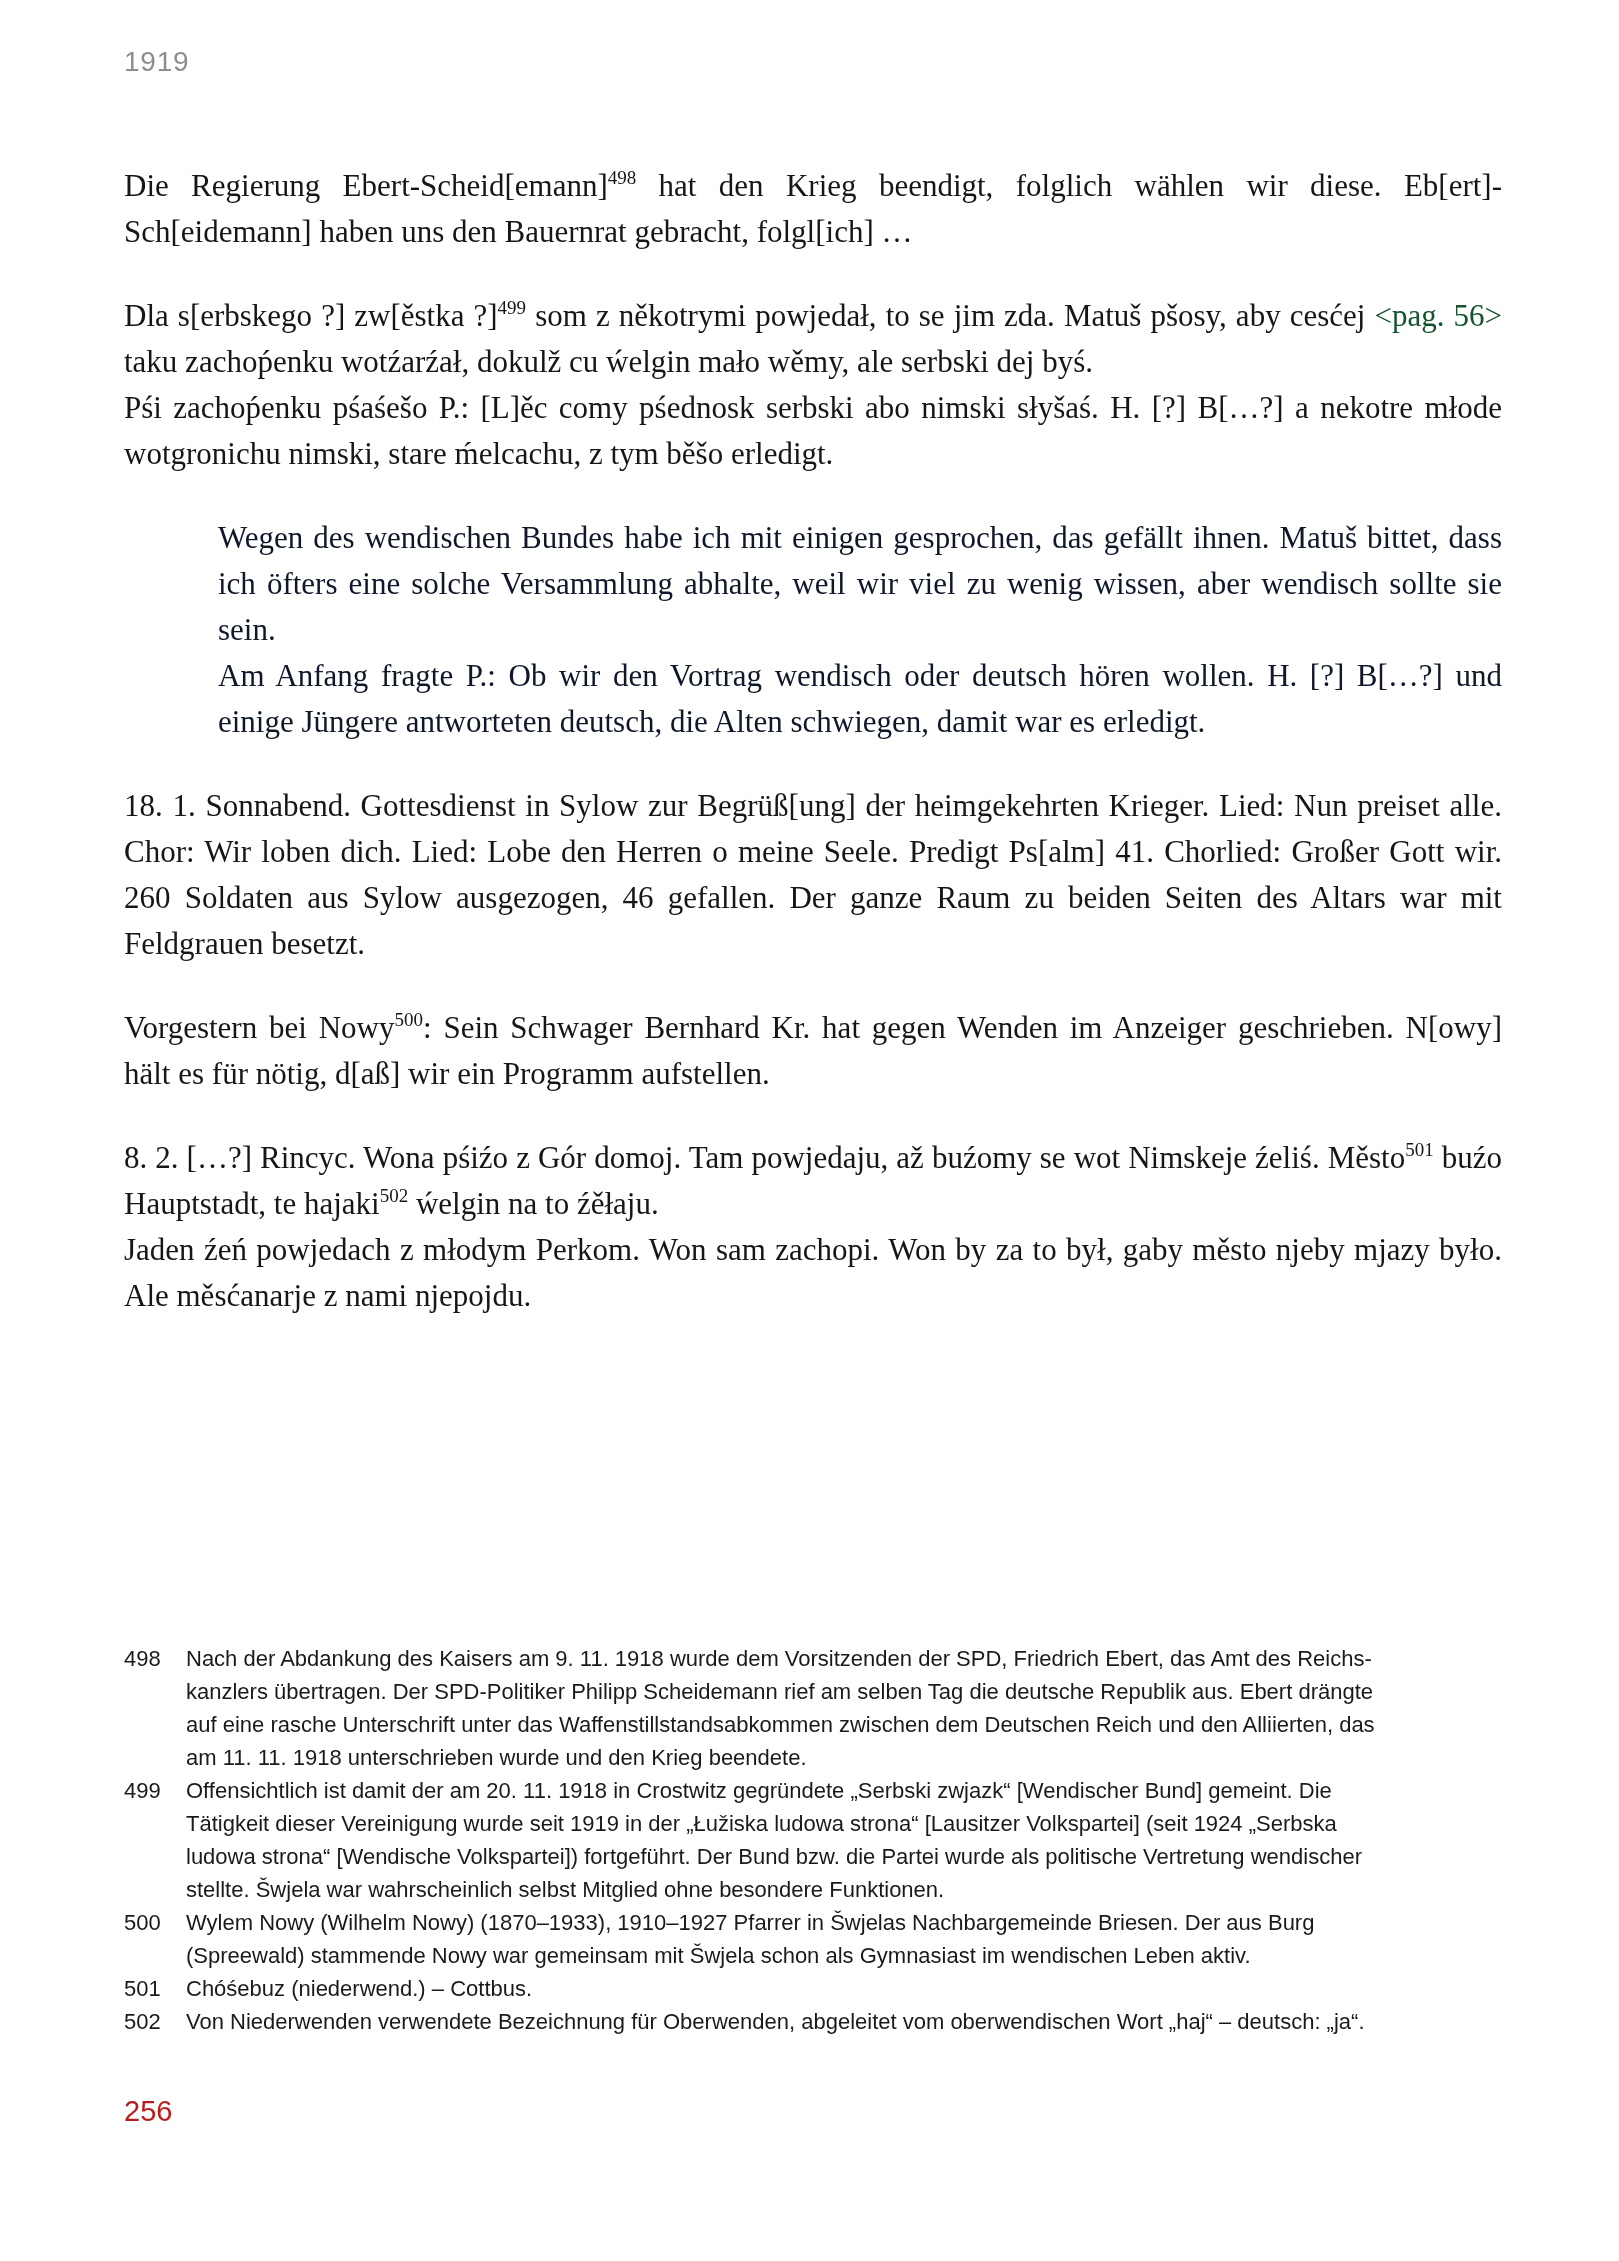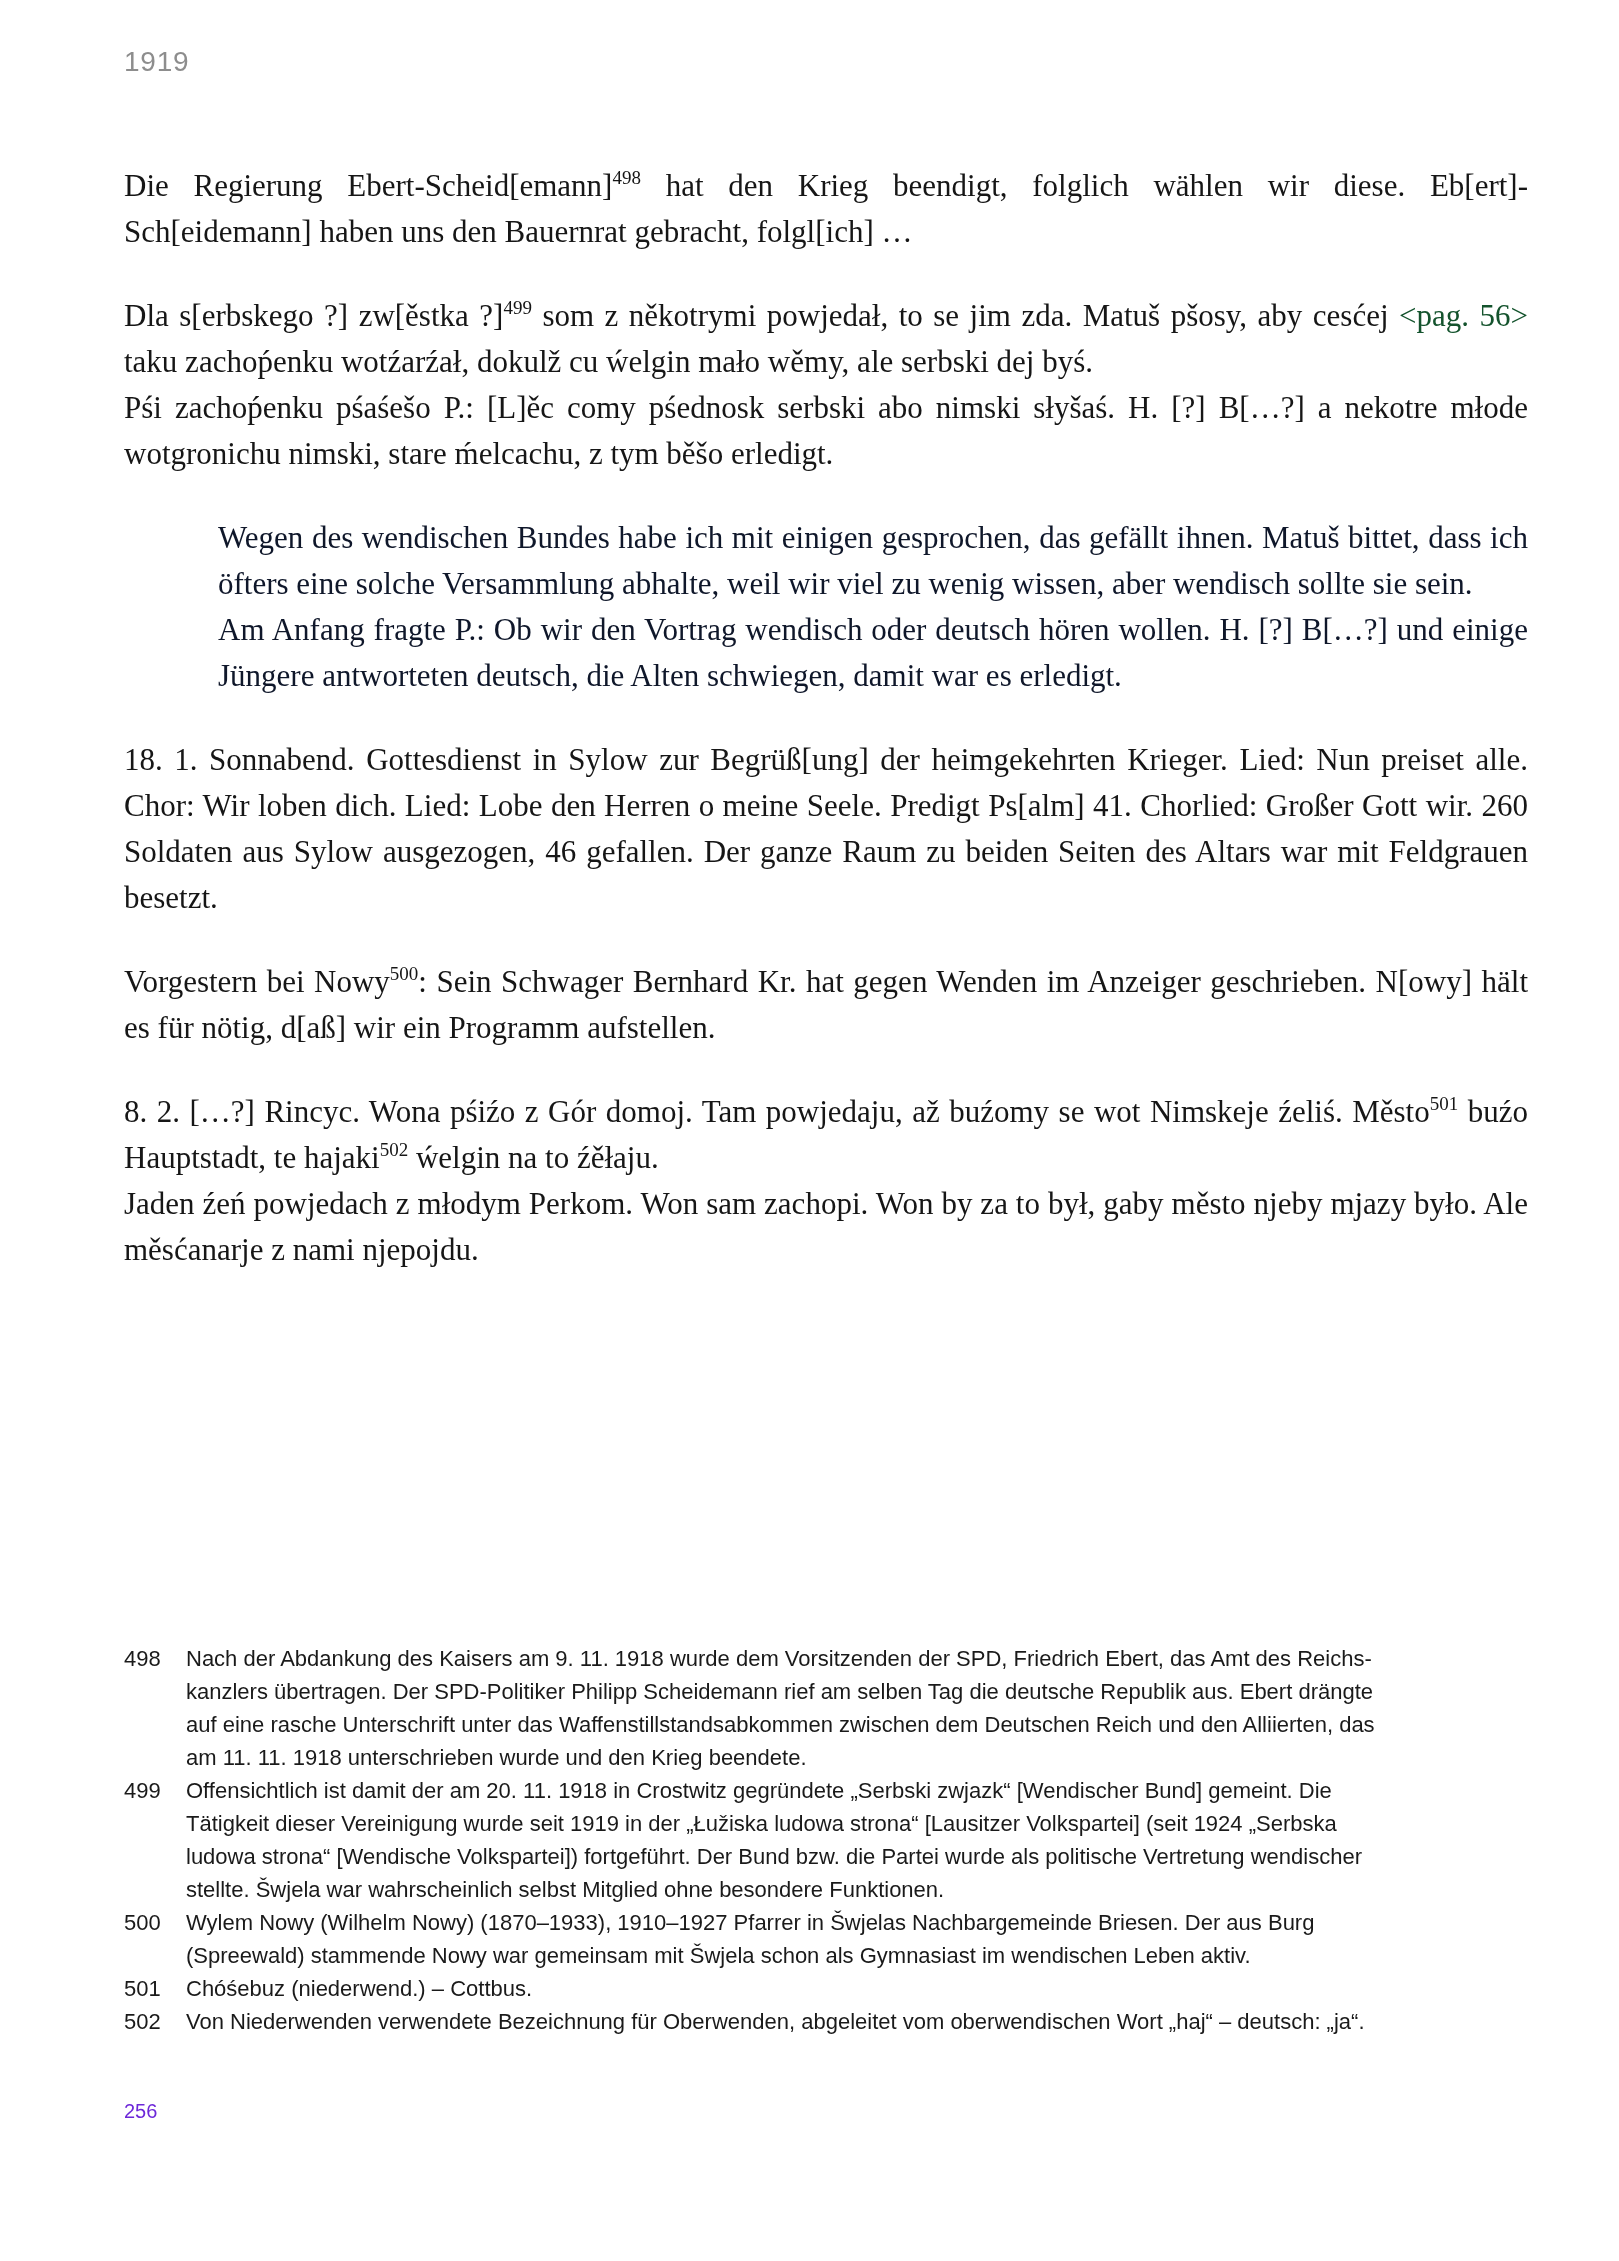--- a/index.html
+++ b/index.html
@@ -3,21 +3,21 @@
 <meta charset="utf-8">
 <style>
   html, body { margin: 0; padding: 0; background: #e8e8e8; }
   .page {
     position: relative;
     width: 1619px;
     height: 2261px;
     margin: 0 auto;
     background: #ffffff;
     box-sizing: border-box;
-    padding: 45px 91px 0 124px;
+    padding: 45px 117px 0 124px;
     overflow: hidden;
   }
   .running-head {
     font-family: "Liberation Sans", "DejaVu Sans", sans-serif;
     font-size: 28px;
     line-height: 33px;
     color: #8d8d8d;
     letter-spacing: 0.8px;
     margin-bottom: 85px;
   }
@@ -58,23 +58,23 @@
     color: #1a1a1a;
   }
   .fn-num { flex: 0 0 62px; }
   .fn-body { flex: 1 1 auto; min-width: 0; }
   .fn-line { white-space: nowrap; }
   .page-number {
     position: absolute;
     left: 124px;
     top: 2093px;
     font-family: "Liberation Sans", "DejaVu Sans", sans-serif;
-    font-size: 20px;
+    font-size: 29px;
     line-height: 37px;
-    color: #6d28d9;
+    color: #b91c1c;
   }
 </style>
 </head>
 <body>
 
 <div class="page">
   <div class="running-head">1919</div>
   <main class="body-text">
       <p class="para main"><span>Die Regierung Ebert-Scheid[emann]</span><span class="fnref">498</span><span> hat den Krieg beendigt, folglich wählen wir diese. Eb[ert]-Sch[eidemann] haben uns den Bauernrat gebracht, folgl[ich] …</span></p>
       <p class="para main gap"><span>Dla s[erbskego ?] zw[ěstka ?]</span><span class="fnref">499</span><span> som z někotrymi powjedał, to se jim zda. Matuš pšosy, aby cesćej </span><span class="pag">&lt;pag. 56&gt;</span><span> taku zachoṕenku wotźarźał, dokulž cu ẃelgin mało wěmy, ale serbski dej byś.</span></p>

